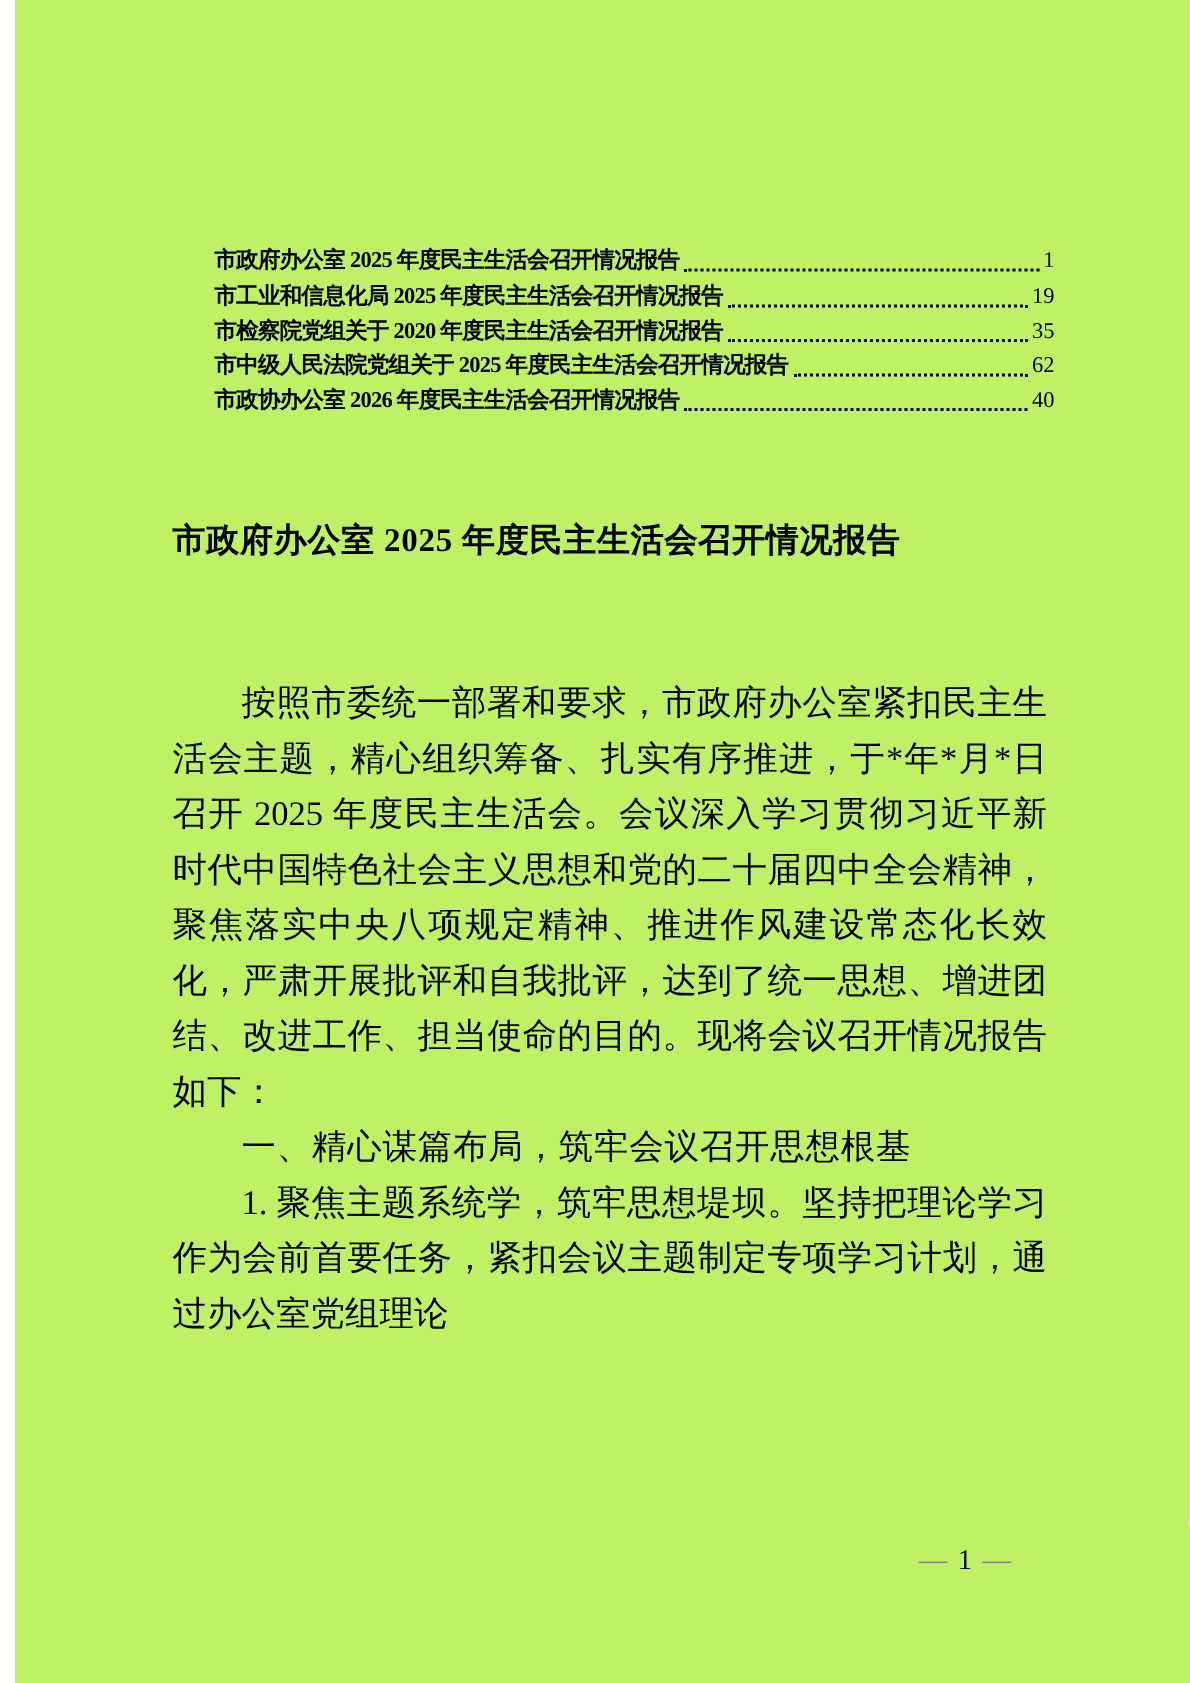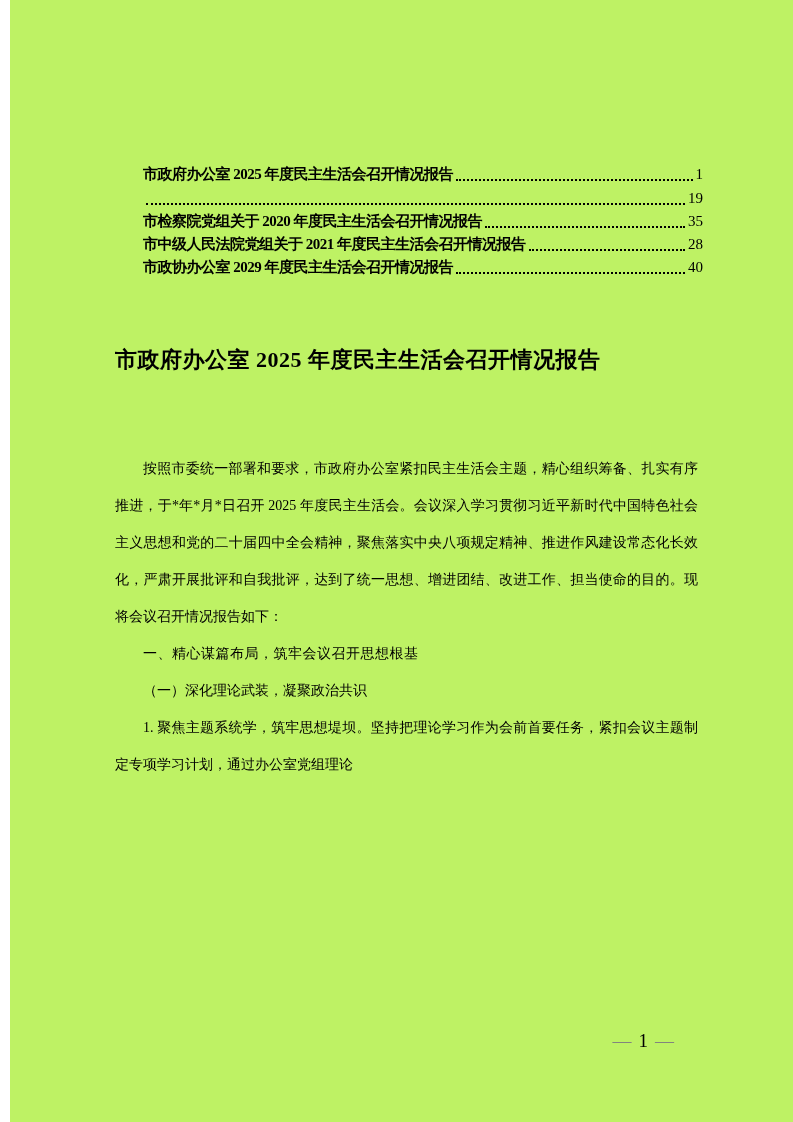--- a/index.html
+++ b/index.html
@@ -61,21 +61,21 @@
     letter-spacing: 0.5px;
     line-height: 30px;
   }
 
   
   .body-flow {
     position: absolute;
     left: 105px;
     top: 450px;
     width: 583px;
-    font-size: 14px;
+    font-size: 23px;
     line-height: 37px;
     text-align: justify;
   }
   .body-flow p {
     margin: 0;
     text-indent: 2em;
   }
   .h-section {
     margin: 0;
     text-indent: 2em;
@@ -111,51 +111,51 @@
 
   <div class="toc">
 
     <div class="toc-row">
       <span class="toc-label">市政府办公室 2025 年度民主生活会召开情况报告</span>
       <span class="toc-leader"></span>
       <span class="toc-page">1</span>
     </div>
 
     <div class="toc-row">
+      <span class="toc-label">市工业和信息化局 2025 年度民主生活会召开情况报告</span>
       <span class="toc-leader"></span>
       <span class="toc-page">19</span>
     </div>
 
     <div class="toc-row">
       <span class="toc-label">市检察院党组关于 2020 年度民主生活会召开情况报告</span>
       <span class="toc-leader"></span>
       <span class="toc-page">35</span>
     </div>
 
     <div class="toc-row">
-      <span class="toc-label">市中级人民法院党组关于 2021 年度民主生活会召开情况报告</span>
+      <span class="toc-label">市中级人民法院党组关于 2025 年度民主生活会召开情况报告</span>
       <span class="toc-leader"></span>
-      <span class="toc-page">28</span>
+      <span class="toc-page">62</span>
     </div>
 
 
     <div class="toc-row">
-      <span class="toc-label">市政协办公室 2029 年度民主生活会召开情况报告</span>
+      <span class="toc-label">市政协办公室 2026 年度民主生活会召开情况报告</span>
       <span class="toc-leader"></span>
       <span class="toc-page">40</span>
     </div>
 
   </div>
 
   <div class="article-title">市政府办公室 2025 年度民主生活会召开情况报告</div>
 
   <div class="body-flow">
     <p>按照市委统一部署和要求，市政府办公室紧扣民主生活会主题，精心组织筹备、扎实有序推进，于*年*月*日召开 2025 年度民主生活会。会议深入学习贯彻习近平新时代中国特色社会主义思想和党的二十届四中全会精神，聚焦落实中央八项规定精神、推进作风建设常态化长效化，严肃开展批评和自我批评，达到了统一思想、增进团结、改进工作、担当使命的目的。现将会议召开情况报告如下：</p>
     <p class="h-section">一、精心谋篇布局，筑牢会议召开思想根基</p>
-    <p class="h-sub">（一）深化理论武装，凝聚政治共识</p>
     <p>1. 聚焦主题系统学，筑牢思想堤坝。坚持把理论学习作为会前首要任务，紧扣会议主题制定专项学习计划，通过办公室党组理论</p>
   </div>
 
   <div class="page-footer">
     <span class="footer-dash">—</span><span class="footer-num">1</span><span class="footer-dash">—</span>
   </div>
 
 </div>
 
 </body></html>

